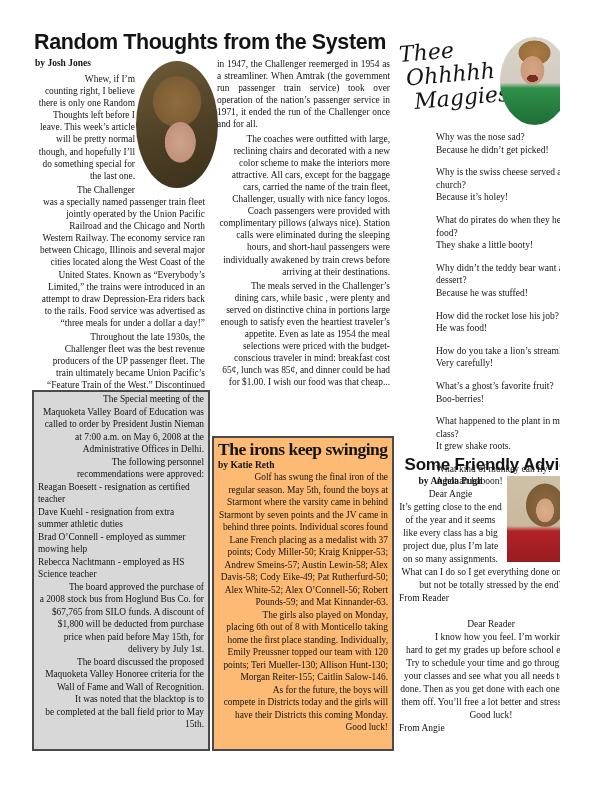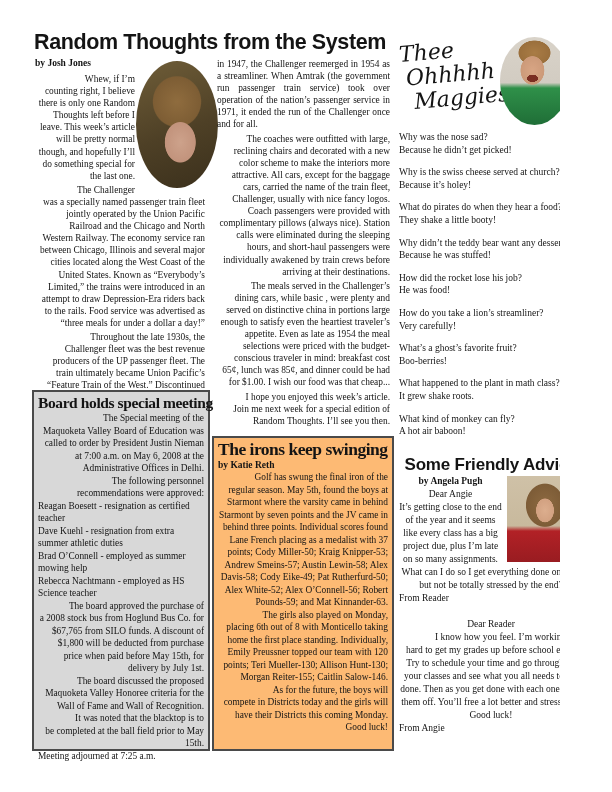--- a/index.html
+++ b/index.html
@@ -43,21 +43,21 @@
   .board-title{font-size:15.5px;font-weight:700;letter-spacing:-0.4px;line-height:19px;white-space:nowrap;}
   .irons-box{left:212px;top:436px;width:170px;height:310px;background:#fdba74;text-align:justify;}
   .irons-title{font-size:17.5px;font-weight:700;letter-spacing:-0.5px;line-height:20px;white-space:nowrap;}
   .box-byline{font-weight:700;font-size:9.5px;line-height:12px;}
   
   .maggies-title{position:absolute;left:401px;top:38px;font-family:"DejaVu Serif",serif;
        font-style:italic;font-size:22px;line-height:24px;transform:rotate(-5deg);}
   .maggies-title .l2{margin-left:5px;}
   .maggies-title .l3{margin-left:11px;}
   .jokes{position:absolute;left:399px;top:131px;width:187px;font-size:9.5px;line-height:12.6px;}
-  .joke{margin-bottom:10px;}
+  .joke{margin-bottom:10px;margin-left:37px;}
   .advice{position:absolute;left:399px;top:455px;width:184px;font-size:9.5px;line-height:13px;text-align:center;}
   .advice-title{font-family:"Liberation Sans",sans-serif;font-weight:900;font-size:17px;
        letter-spacing:-0.2px;line-height:20px;white-space:nowrap;}
   .advice-byline{font-weight:700;margin:1px 0 0 0;}
   .advice p{margin:0;}
   .signoff-right{width:fit-content;margin:0 30px 0 auto;}
   .signoff-center{width:fit-content;margin:5px auto 0 auto;}
   .letter2{margin-top:13px;}
   .ind2{text-indent:30px;}
 </style>
@@ -75,35 +75,32 @@
     <p class="ind">The Challenger was a specially named passenger train fleet jointly operated by the Union Pacific Railroad and the Chicago and North Western Railway. The economy service ran between Chicago, Illinois and several major cities located along the West Coast of the United States. Known as “Everybody’s Limited,” the trains were introduced in an attempt to draw Depression-Era riders back to the rails. Food service was advertised as “three meals for under a dollar a day!”</p>
     <p class="ind">Throughout the late 1930s, the Challenger fleet was the best revenue producers of the UP passenger fleet. The train ultimately became Union Pacific’s “Feature Train of the West.” Discontinued</p>
   </div>
 
   <div class="photo photo-josh"></div>
 
   <div class="col col2">
     <p>in 1947, the Challenger reemerged in 1954 as a streamliner. When Amtrak (the government run passenger train service) took over operation of the nation’s passenger service in 1971, it ended the run of the Challenger once and for all.</p>
     <p class="ind">The coaches were outfitted with large, reclining chairs and decorated with a new color scheme to make the interiors more attractive.  All cars, except for the baggage cars, carried the name of the train fleet, Challenger, usually with nice fancy logos.  Coach passengers were provided with complimentary pillows (always nice). Station calls were eliminated during the sleeping hours, and short-haul passengers were individually awakened by train crews before arriving at their destinations.</p>
     <p class="ind">The meals served in the Challenger’s dining cars, while basic , were plenty and served on distinctive china in portions large enough to satisfy even the heartiest traveler’s appetite. Even as late as 1954 the meal selections were priced with the budget-conscious traveler in mind: breakfast cost 65¢, lunch was 85¢, and dinner could be had for $1.00.  I wish our food was that cheap...</p>
-    <p class="ind">I hope you enjoyed this week’s article.  Join me next week for a special edition of Random Thoughts.  I’ll see you then.</p>
   </div>
 
   <div class="box board-box">
-    <div class="board-title">Board holds special meeting</div>
     <p class="ind">The Special meeting of the Maquoketa Valley Board of Education was called to order by President Justin Nieman at 7:00 a.m. on May 6, 2008 at the Administrative Offices in Delhi.</p>
     <p class="ind">The following personnel recommendations were approved:</p>
     <p>Reagan Boesett - resignation as certified teacher</p>
     <p>Dave Kuehl - resignation from extra summer athletic duties</p>
     <p>Brad O’Connell - employed as summer mowing help</p>
     <p>Rebecca Nachtmann - employed as HS Science teacher</p>
     <p class="ind">The board approved the purchase of a 2008 stock bus from Hoglund Bus Co. for $67,765 from SILO funds.   A discount of $1,800 will be deducted from purchase price when paid before May 15th, for delivery by July 1st.</p>
     <p class="ind">The board discussed the proposed Maquoketa Valley Honoree criteria for the Wall of Fame and Wall of Recognition.</p>
     <p class="ind">It was noted that the blacktop is to be completed at the ball field prior to May 15th.</p>
-    <p>Meeting adjourned at 7:25 a.m.</p>
   </div>
 
   <div class="box irons-box">
     <div class="irons-title">The irons keep swinging</div>
     <div class="box-byline">by Katie Reth</div>
     <p class="ind">Golf has swung the final iron of the regular season.  May 5th, found the boys at Starmont where the varsity came in behind Starmont by seven points and the JV came in behind three points.  Individual scores found Lane French placing as a medalist with 37 points; Cody Miller-50; Kraig Knipper-53; Andrew Smeins-57; Austin Lewin-58; Alex Davis-58; Cody Eike-49; Pat Rutherfurd-50; Alex White-52; Alex O’Connell-56; Robert Pounds-59; and Mat Kinnander-63.</p>
     <p class="ind">The girls also played on Monday, placing 6th out of 8 with Monticello taking home the first place standing.  Individually, Emily Preussner topped our team with 120 points; Teri Mueller-130; Allison Hunt-130; Morgan Reiter-155; Caitlin Salow-146.</p>
     <p class="ind">As for the future, the boys will compete in Districts today and the girls will have their Districts this coming Monday. Good luck!</p>
   </div>
 

